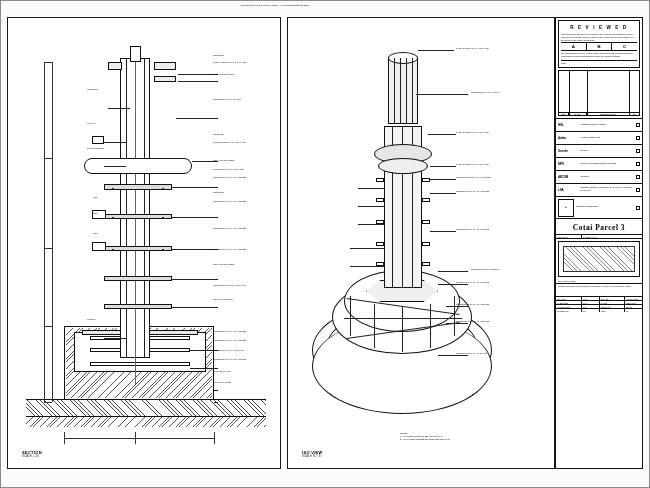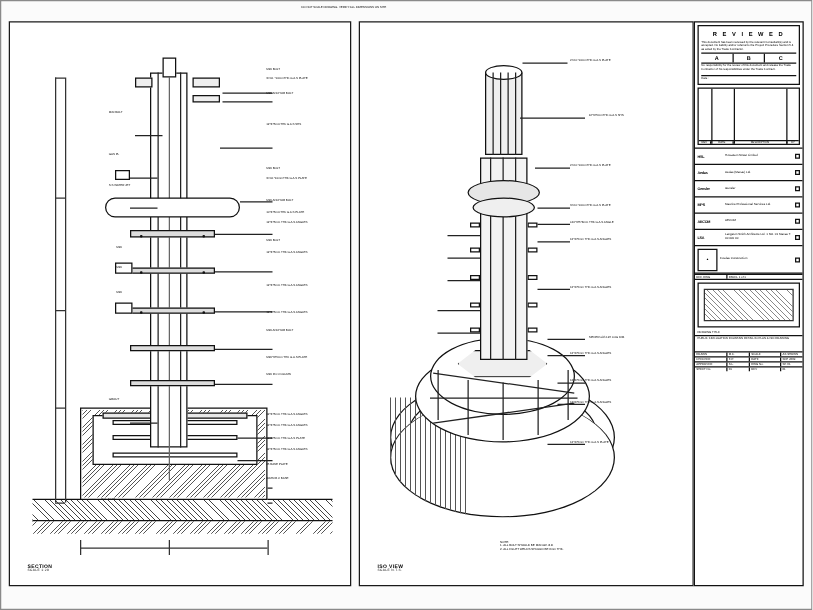--- a/index.html
+++ b/index.html
@@ -393,20 +393,21 @@
         <div class="tick"></div>
       </div>
     </div>
 
     <div class="co-row" style="min-height:22px;">
       <div style="width:16px; height:18px; border:0.7px solid #111; display:flex; align-items:center; justify-content:center; font-size:2.4px;">▲</div>
       <div class="co-name">Fosdas Construction</div>
       <div class="tick"></div>
     </div>
 
+    <div class="project-name">Cotai Parcel 3</div>
 
     <div class="kv" style="border-top:0.8px solid #111;">
       <div class="k">REF. DWG</div>
       <div class="v">PANEL 1 of 1</div>
     </div>
 
     <div style="margin:2px; height:36px; border:0.7px solid #111; position:relative; background:#fff;">
       <div style="position:absolute; left:4px; top:4px; right:4px; bottom:4px;
                   background:repeating-linear-gradient(45deg,#888 0 0.5px,transparent 0.5px 3px);
                   border:0.6px solid #333;"></div>

